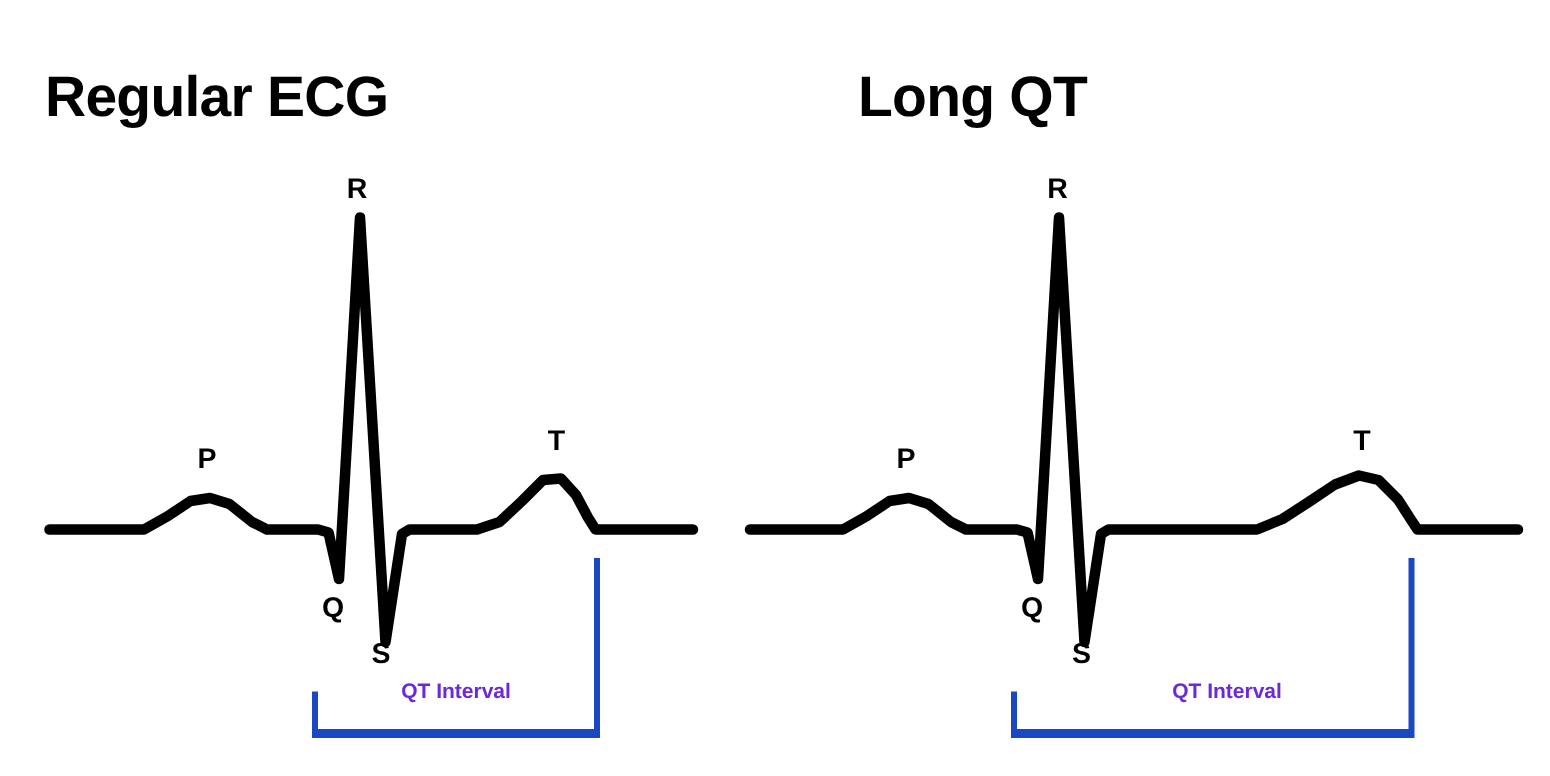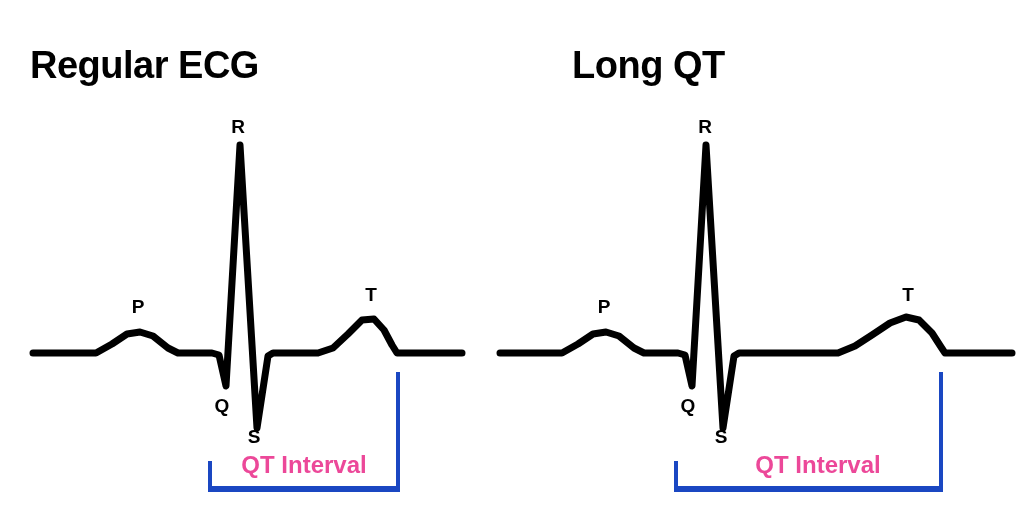--- a/index.html
+++ b/index.html
@@ -49,22 +49,22 @@
     color: #000000;
     line-height: 1;
     transform: translate(-50%, 0);
     white-space: nowrap;
   }
 
   .interval-label {
     position: absolute;
     font-family: "Liberation Sans", sans-serif;
     font-weight: bold;
-    font-size: 24px;
-    color: #ec4899;
+    font-size: 14px;
+    color: #6d28d9;
     line-height: 1;
     transform: translate(-50%, 0);
     white-space: nowrap;
   }
 </style>
 </head>
 <body>
 
 <div id="canvas" style="width: 1033px; height: 517px; background: rgb(255, 255, 255);">
 

